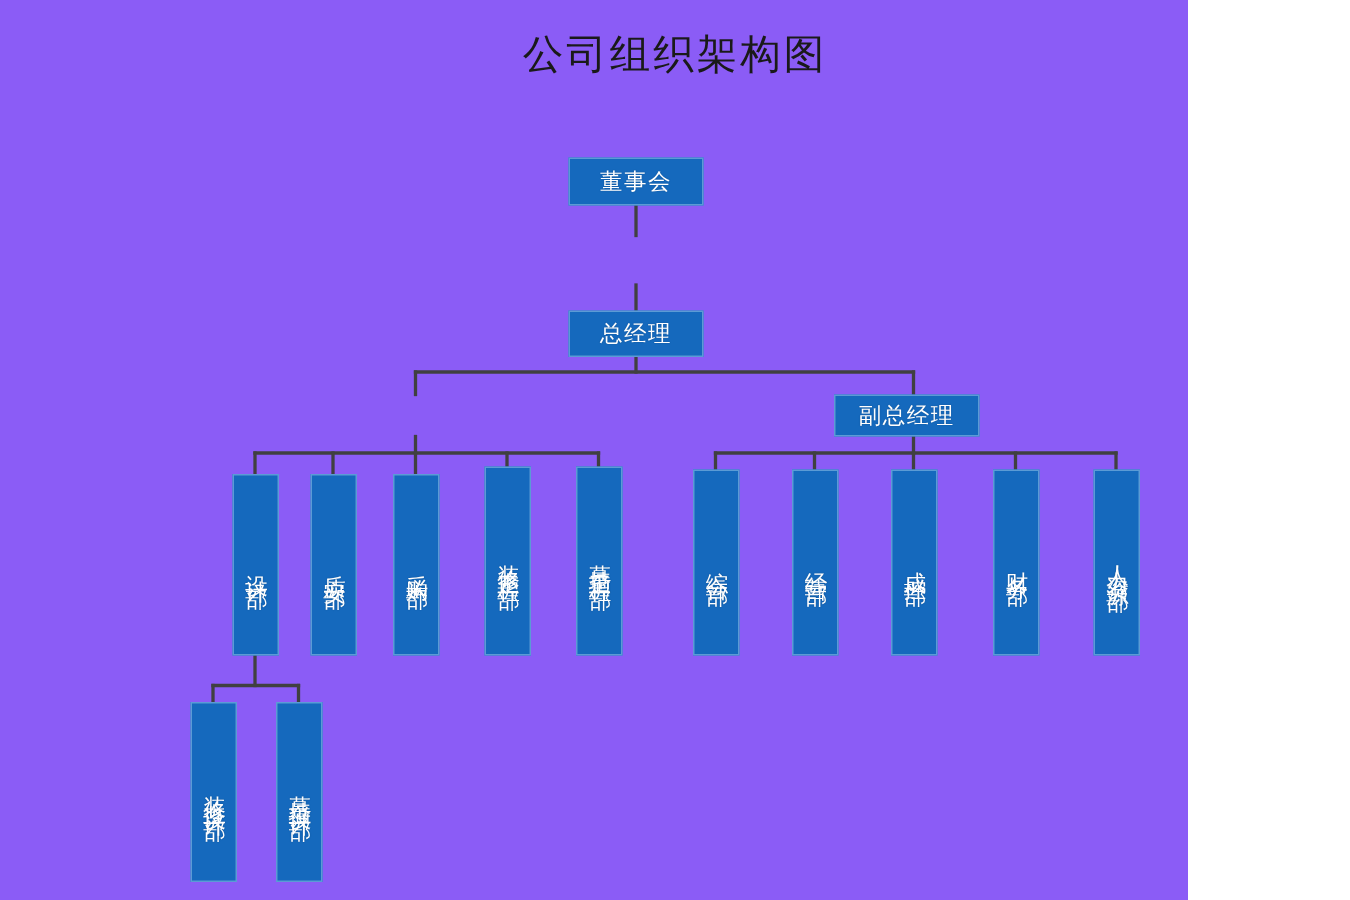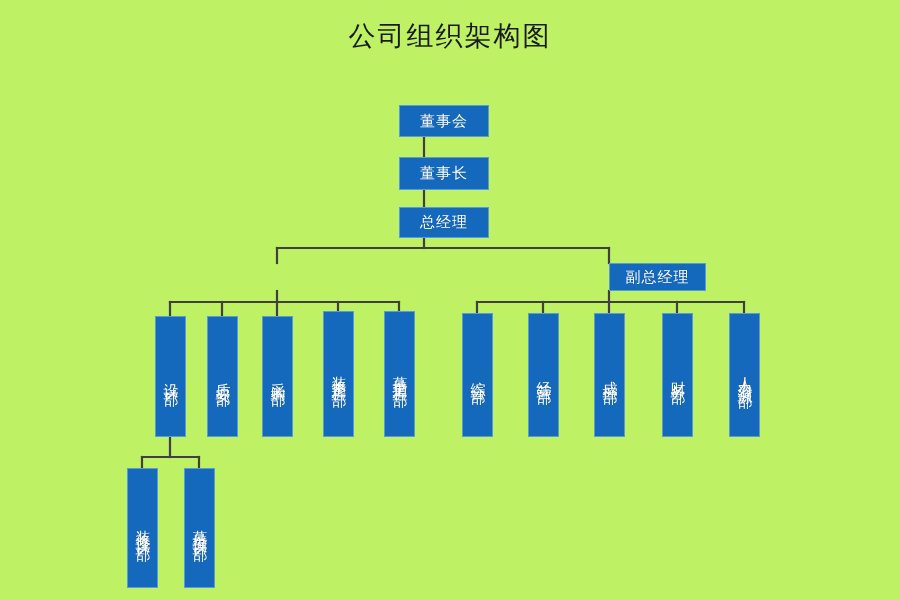--- a/index.html
+++ b/index.html
@@ -2,23 +2,23 @@
 <html><head>
 <meta charset="utf-8">
 <style>
   html, body {
     margin: 0;
     padding: 0;
     background: #ffffff;
   }
   #canvas {
     position: relative;
-    width: 900px;
+    width: 792px;
     height: 600px;
-    background: #bef264;
+    background: #8b5cf6;
     overflow: hidden;
     font-family: "DejaVu Sans", "Liberation Sans", sans-serif;
   }
   #chart-title {
     position: absolute;
     left: 0;
     top: 18px;
     width: 900px;
     text-align: center;
     font-size: 27px;
@@ -44,21 +44,20 @@
     display: flex;
     align-items: center;
     justify-content: center;
     font-family: "DejaVu Serif", "Liberation Serif", serif;
     text-shadow: 0 0 1px rgba(0,0,0,0.25);
   }
   .node.horiz {
     font-size: 15px;
     letter-spacing: 1px;
     white-space: nowrap;
-    margin-left: 20px;
   }
   .node.vert {
     font-size: 15px;
     writing-mode: vertical-rl;
     text-orientation: upright;
     letter-spacing: 4px;
     line-height: 1;
     padding-top: 6px;
     padding-bottom: 6px;
   }
@@ -107,30 +106,27 @@
       <line x1="142" y1="457" x2="199" y2="457"></line>
       <line x1="142" y1="457" x2="142" y2="468"></line>
       <line x1="199" y1="457" x2="199" y2="468"></line>
     </g>
   </svg>
 
   <div class="node horiz" style="left:379px; top:105px; width:90px; height:32px;">
     <span class="label">董事会</span>
   </div>
 
-  <div class="node horiz" style="left:379px; top:157px; width:90px; height:33px;">
-    <span class="label">董事长</span>
-  </div>
 
   <div class="node horiz" style="left:379px; top:207px; width:90px; height:31px;align-items:center;">
     <span class="label">总经理</span>
   </div>
 
 
-  <div class="node horiz" style="left:589px; top:263px; width:97px; height:28px;">
+  <div class="node horiz" style="left:556px; top:263px; width:97px; height:28px;">
     <span class="label">副总经理</span>
   </div>
 
   <div class="node vert" style="left:155px; top:316px; width:31px; height:121px;">
     <span class="label">设计部</span>
   </div>
 
   <div class="node vert" style="left:207px; top:316px; width:31px; height:121px;">
     <span class="label">质安部</span>
   </div>

